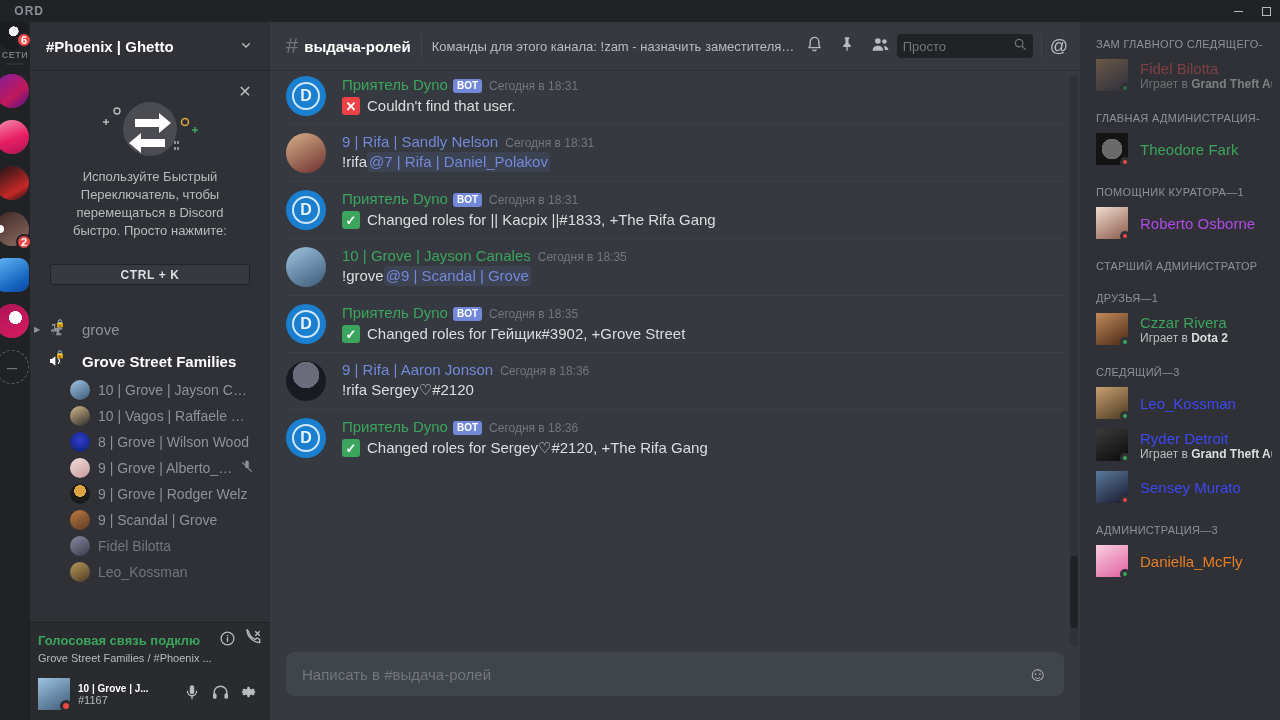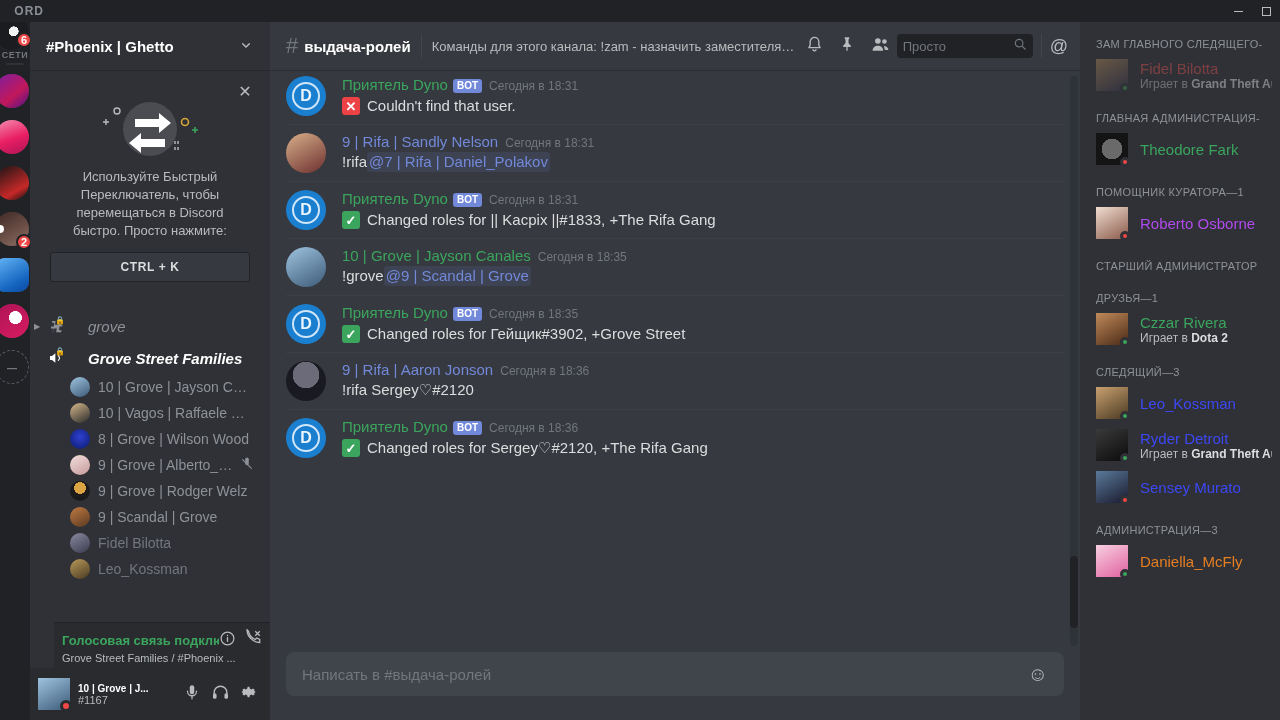--- a/index.html
+++ b/index.html
@@ -87,54 +87,53 @@
   .qs-close {
     position: absolute; right: 8px; top: 6px; color: #b9bbbe; font-size: 16px;
     width: 18px; height: 18px; display: flex; align-items: center; justify-content: center;
   }
   .qs-art { width: 100%; height: 70px; display:flex; align-items:center; justify-content:center; margin-top: 8px;}
   .qs-text {
     color: #b9bbbe; font-size: 13px; line-height: 18px;
     text-align: center; margin-top: 4px; padding: 0 6px;
   }
   .qs-key {
-    margin-top: 12px; width: 100%; height: 30px; border-radius: 3px;
+    margin-top: 24px; width: 100%; height: 21px; border-radius: 3px;
     background: #36393f; border: 1px solid #202225;
     color: #dcddde; font-size: 12px; font-weight: bold; letter-spacing: .6px;
     display: flex; align-items: center; justify-content: center;
   }
 
   .chan-scroll { flex: 1; overflow: hidden; padding-top: 8px; position: relative; }
   .chan-row {
     display: flex; align-items: center; height: 32px; padding: 0 8px 0 8px;
     color: #8e9297; font-size: 15px; border-radius: 4px; margin: 0 8px;
     position: relative;
   }
   .chan-row .chico { width: 20px; flex: 0 0 20px; display: flex; align-items: center; justify-content:center; color:#8e9297; position: relative;}
-  .chan-row .cname { margin-left: 22px; white-space: nowrap; overflow: hidden; text-overflow: ellipsis; font-style: italic; }
+  .chan-row .cname { margin-left: 16px; white-space: nowrap; overflow: hidden; text-overflow: ellipsis; }
   .chan-row.active-vc .cname { color: #fff; font-weight: bold; }
   .chan-arrow { position: absolute; left: -4px; color: #8e9297; font-size: 8px; }
   .lockdot { position:absolute; top:-3px; right:1px; font-size:8px; }
 
   .vc-user {
     display: flex; align-items: center; height: 26px; margin-left: 40px;
     color: #8e9297; font-size: 14px; padding-right: 16px;
   }
   .vc-user .av {
     width: 20px; height: 20px; border-radius: 50%; flex: 0 0 20px;
     margin-right: 8px; overflow: hidden; position: relative;
   }
   .vc-user .nm { white-space: nowrap; overflow: hidden; text-overflow: ellipsis; flex: 1; }
   .vc-user.dim .nm { color: #72767d; }
   .muteico { color: #8e9297; margin-left: 4px; flex: 0 0 auto; }
 
   .voice-panel {
     background: #292b2f; padding: 6px 8px 4px 8px;
     border-top: 1px solid rgba(0,0,0,.18);
-    margin-left: 24px;
   }
   .vp-row1 { display: flex; align-items: center; justify-content: space-between; }
   .vp-title { color: #3ba55d; font-size: 13px; font-weight: bold; white-space: nowrap; overflow: hidden; }
   .vp-icons { display: flex; align-items: center; gap: 8px; color: #b9bbbe; }
   .vp-sub { color: #b9bbbe; font-size: 11px; margin-top: 1px; white-space: nowrap; overflow: hidden; text-overflow: ellipsis; }
 
   .user-panel {
     height: 52px; background: #292b2f; display: flex; align-items: center;
     padding: 0 8px;
   }

